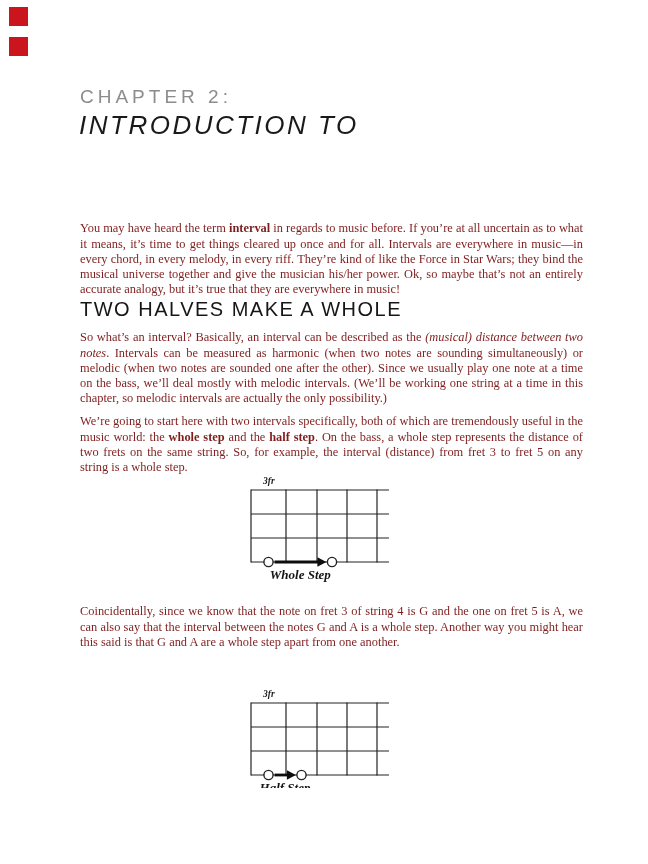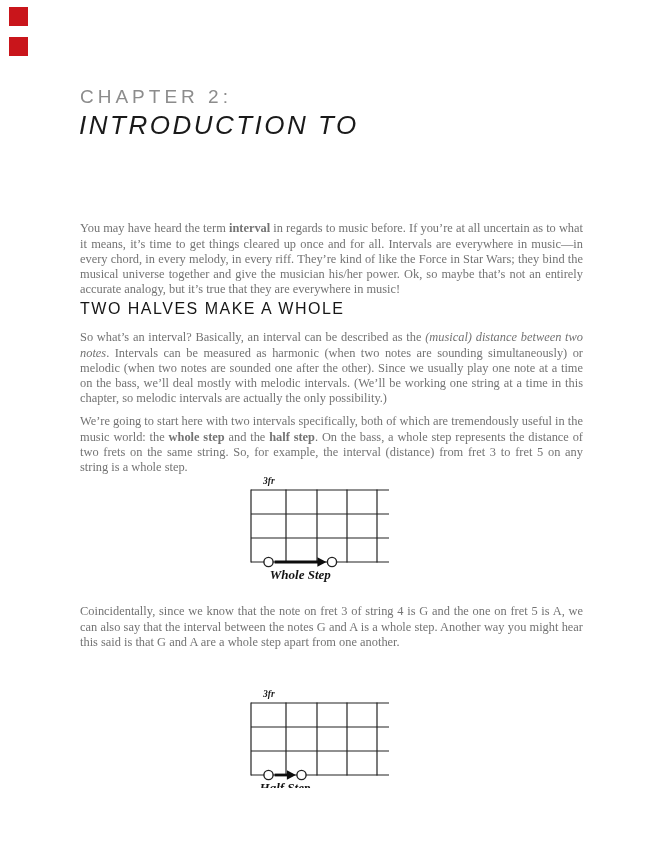--- a/index.html
+++ b/index.html
@@ -10,32 +10,32 @@
 
   .chapter-label{position:absolute;left:80px;top:87px;
 
         font-family:"Liberation Sans","DejaVu Sans",sans-serif;
         font-size:19px;line-height:20px;letter-spacing:4px;color:#8c8c8c;}
   .page-title{position:absolute;left:79px;top:108px;
         font-family:"Liberation Sans","DejaVu Sans",sans-serif;
         font-size:26px;line-height:35px;letter-spacing:2.5px;color:#1a1a1a;font-style:italic;}
 
   .body-text{position:absolute;left:80px;width:503px;
-        font-size:12.4px;line-height:15.2px;text-align:justify;color:#737373;}
+        font-size:12.4px;line-height:15.2px;text-align:justify;color:#7f1d1d;}
   .p1{top:209px;}
   .p2{top:318px;}
   .p3{top:402px;}
   .p4{top:592px;}
   .p5{top:648px;}
   .body-text b{font-weight:bold;}
   .body-text i{font-style:italic;}
 
   .section-heading{position:absolute;left:80px;top:298px;
         font-family:"Liberation Sans","DejaVu Sans",sans-serif;
-        font-size:16px;line-height:22px;letter-spacing:1.5px;color:#161616;}
+        font-size:20px;line-height:22px;letter-spacing:1.5px;color:#161616;}
 
   .figure{position:absolute;left:250px;width:170px;height:106px;}
   .fig1{top:476px;}
   .fig2{top:689px;}
   .fret-label{position:absolute;left:13px;top:0;
         font:italic 600 9.5px "Liberation Serif","DejaVu Serif",serif;color:#1c1c1c;}
   .figure svg{position:absolute;left:0;top:12px;}
   .figure svg line.grid{stroke:#222222;stroke-width:1.2;}
   .figure svg line.arrow{stroke:#0d0d0d;stroke-width:2.8;}
   .figure svg polygon.head{fill:#0d0d0d;stroke:none;}

